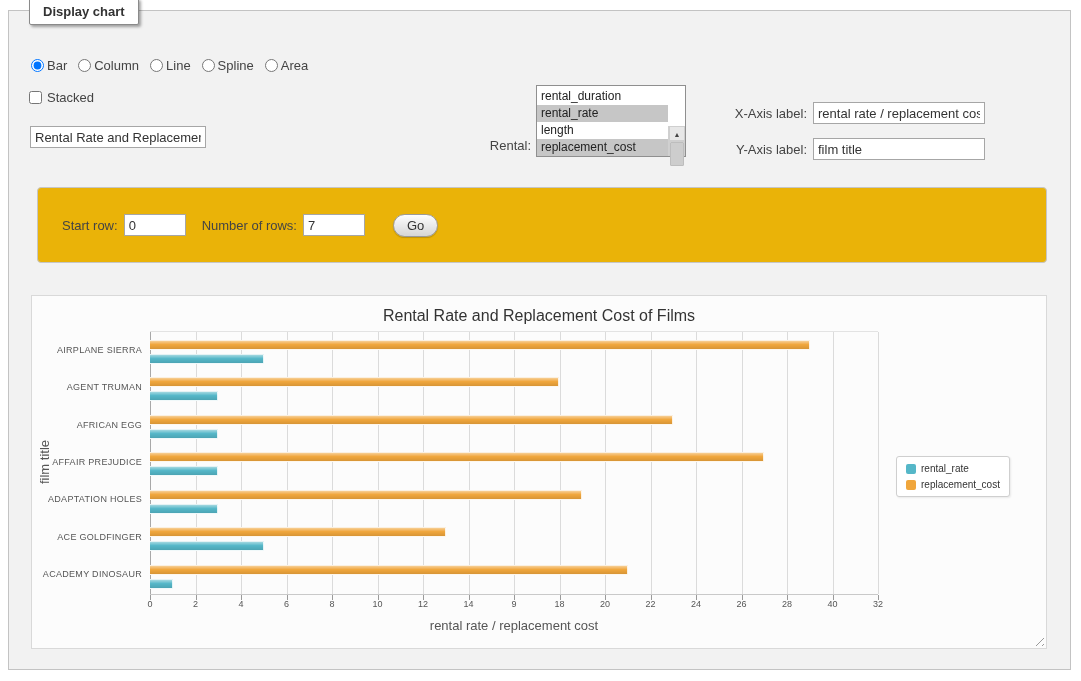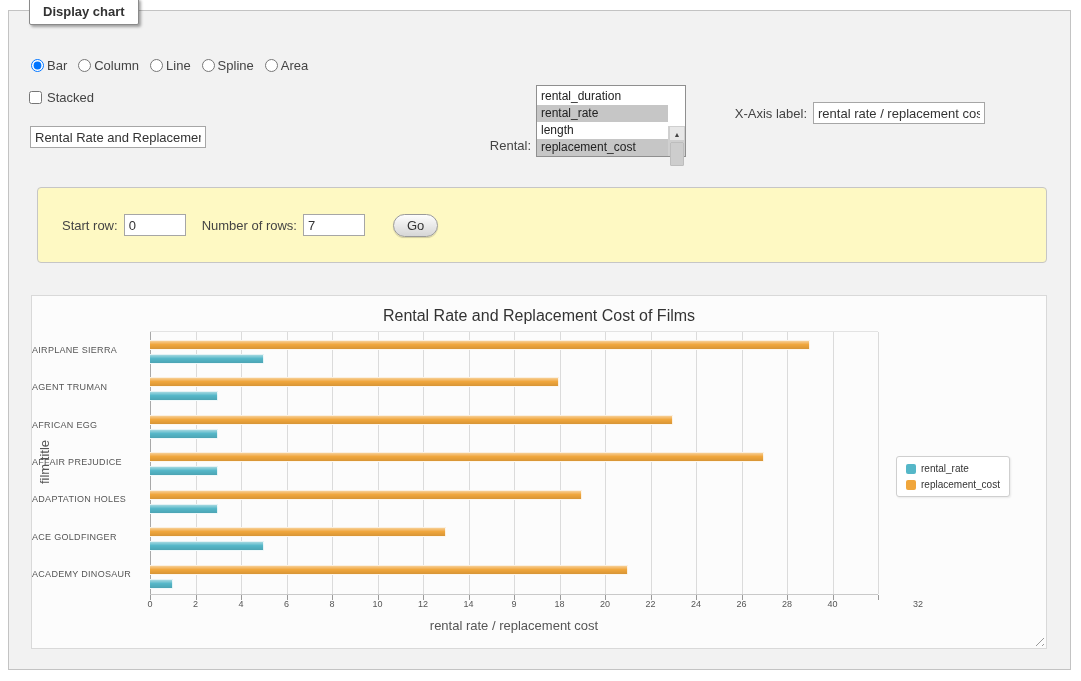--- a/index.html
+++ b/index.html
@@ -31,31 +31,31 @@
   .sb{width:17px;background:#f1f1f1;border-left:1px solid #d0d0d0;display:flex;flex-direction:column;box-sizing:border-box;}
   .sb-btn{height:15px;font-size:7px;color:#444;text-align:center;line-height:15px;background:#e7e7e7;border:1px solid #cfcfcf;box-sizing:border-box;cursor:pointer;}
   .sb-track{flex:1;position:relative;}
   .sb-thumb{position:absolute;left:1px;right:1px;top:1px;height:22px;background:#cdcdcd;border:1px solid #bdbdbd;border-radius:1px;cursor:grab;}
   .axis-label-field{position:absolute;left:640px;margin-top:46px;}
   .axis-label-field .flabel{width:158px;text-align:right;margin-right:6px;}
   .axis-label-field input{width:172px;}
   .xlab-field{top:45px;}
   .ylab-field{top:81px;}
   
-  .rows-panel{position:absolute;left:28px;top:176px;width:1010px;height:76px;background:#fef9c3;border:1px solid #c6c6c6;border-radius:4px;
+  .rows-panel{position:absolute;left:28px;top:176px;width:1010px;height:76px;background:#eab308;border:1px solid #c6c6c6;border-radius:4px;
     box-sizing:border-box;display:flex;align-items:center;padding-left:24px;font-size:13px;color:#444;}
   .rows-panel .num-input{width:62px;margin-left:6px;}
   .rows-panel .lbl2{margin-left:16px;}
   .go-btn{margin-left:28px;padding:3px 13px;font-size:13px;color:#333;background:linear-gradient(#fdfdfd,#d6d6d6);
     border:1px solid #9a9a9a;border-radius:12px;box-shadow:0 1px 1px rgba(0,0,0,0.18);cursor:pointer;font-family:inherit;}
   
   .chart-panel{position:absolute;left:22px;top:284px;width:1016px;height:354px;background:#fcfcfc;border:1px solid #d9d9d9;box-sizing:border-box;}
   .chart-title{position:absolute;top:11px;left:0;right:0;text-align:center;font-size:16px;color:#333;}
   .cat-labels{position:absolute;left:0;top:35px;width:110px;height:262px;}
-  .cat-label{position:absolute;right:0;width:110px;text-align:left;transform:translateY(-50%);font-size:9px;color:#555;letter-spacing:0.3px;white-space:nowrap;}
+  .cat-label{position:absolute;right:0;width:110px;text-align:right;transform:translateY(-50%);font-size:9px;color:#555;letter-spacing:0.3px;white-space:nowrap;}
   .plot{position:absolute;left:118px;top:35px;width:728px;height:262px;border-top:1px solid #e3e3e3;border-bottom:1px solid #c9c9c9;box-sizing:content-box;}
   .gridline{position:absolute;top:0;bottom:0;width:1px;background:#dbdbdb;}
   .gridline.axis-line{background:#a8a8a8;}
   .tickmark{position:absolute;bottom:-6px;width:1px;height:5px;background:#9a9a9a;}
   .bar{position:absolute;left:0;height:10px;box-sizing:border-box;border:1px solid rgba(255,255,255,0.85);border-left:none;}
   .x-ticks{position:absolute;left:118px;top:303px;width:728px;height:12px;}
   .x-tick{position:absolute;transform:translateX(-50%);font-size:9px;color:#555;}
   .xaxis-title{position:absolute;left:118px;top:322px;width:728px;text-align:center;font-size:13px;color:#555;}
   .yaxis-title{position:absolute;left:4px;top:35px;width:16px;height:262px;}
   .yaxis-title span{position:absolute;left:50%;top:50%;transform:translate(-50%,-50%) rotate(-90deg);white-space:nowrap;font-size:13px;color:#555;}
@@ -121,20 +121,24 @@
           <div class="sb-btn">▼</div>
         </div>
       </div>
     </div>
 
     <div class="field axis-label-field xlab-field">
       <span class="flabel">X-Axis label:</span>
       <input class="text-input" value="rental rate / replacement cost" style="">
     </div>
 
+    <div class="field axis-label-field ylab-field">
+      <span class="flabel">Y-Axis label:</span>
+      <input class="text-input" value="film title" style="">
+    </div>
 
     <div class="rows-panel">
       <span>Start row:</span>
       <input class="text-input num-input" value="0" style="">
       <span class="lbl2">Number of rows:</span>
       <input class="text-input num-input" value="7" style="">
       <button class="go-btn">Go</button>
     </div>
 
     <div class="chart-panel">
@@ -211,21 +215,21 @@
           <div class="x-tick" style="left: 37.5%;">12</div>
           <div class="x-tick" style="left: 43.75%;">14</div>
           <div class="x-tick" style="left: 50%;">9</div>
           <div class="x-tick" style="left: 56.25%;">18</div>
           <div class="x-tick" style="left: 62.5%;">20</div>
           <div class="x-tick" style="left: 68.75%;">22</div>
           <div class="x-tick" style="left: 75%;">24</div>
           <div class="x-tick" style="left: 81.25%;">26</div>
           <div class="x-tick" style="left: 87.5%; text-align: right;">28</div>
           <div class="x-tick" style="left: 93.75%;">40</div>
-          <div class="x-tick" style="left: 100%; margin-left: 40px;">32</div>
+          <div class="x-tick" style="left: 100%;">32</div>
         </div>
       <div class="xaxis-title">rental rate / replacement cost</div>
       <div class="legend">
           <div class="legend-item">
             <span class="legend-swatch" style="background: rgb(85, 183, 200);"></span>
             <span>rental_rate</span>
           </div>
           <div class="legend-item">
             <span class="legend-swatch" style="background: rgb(240, 166, 60);"></span>
             <span>replacement_cost</span>

